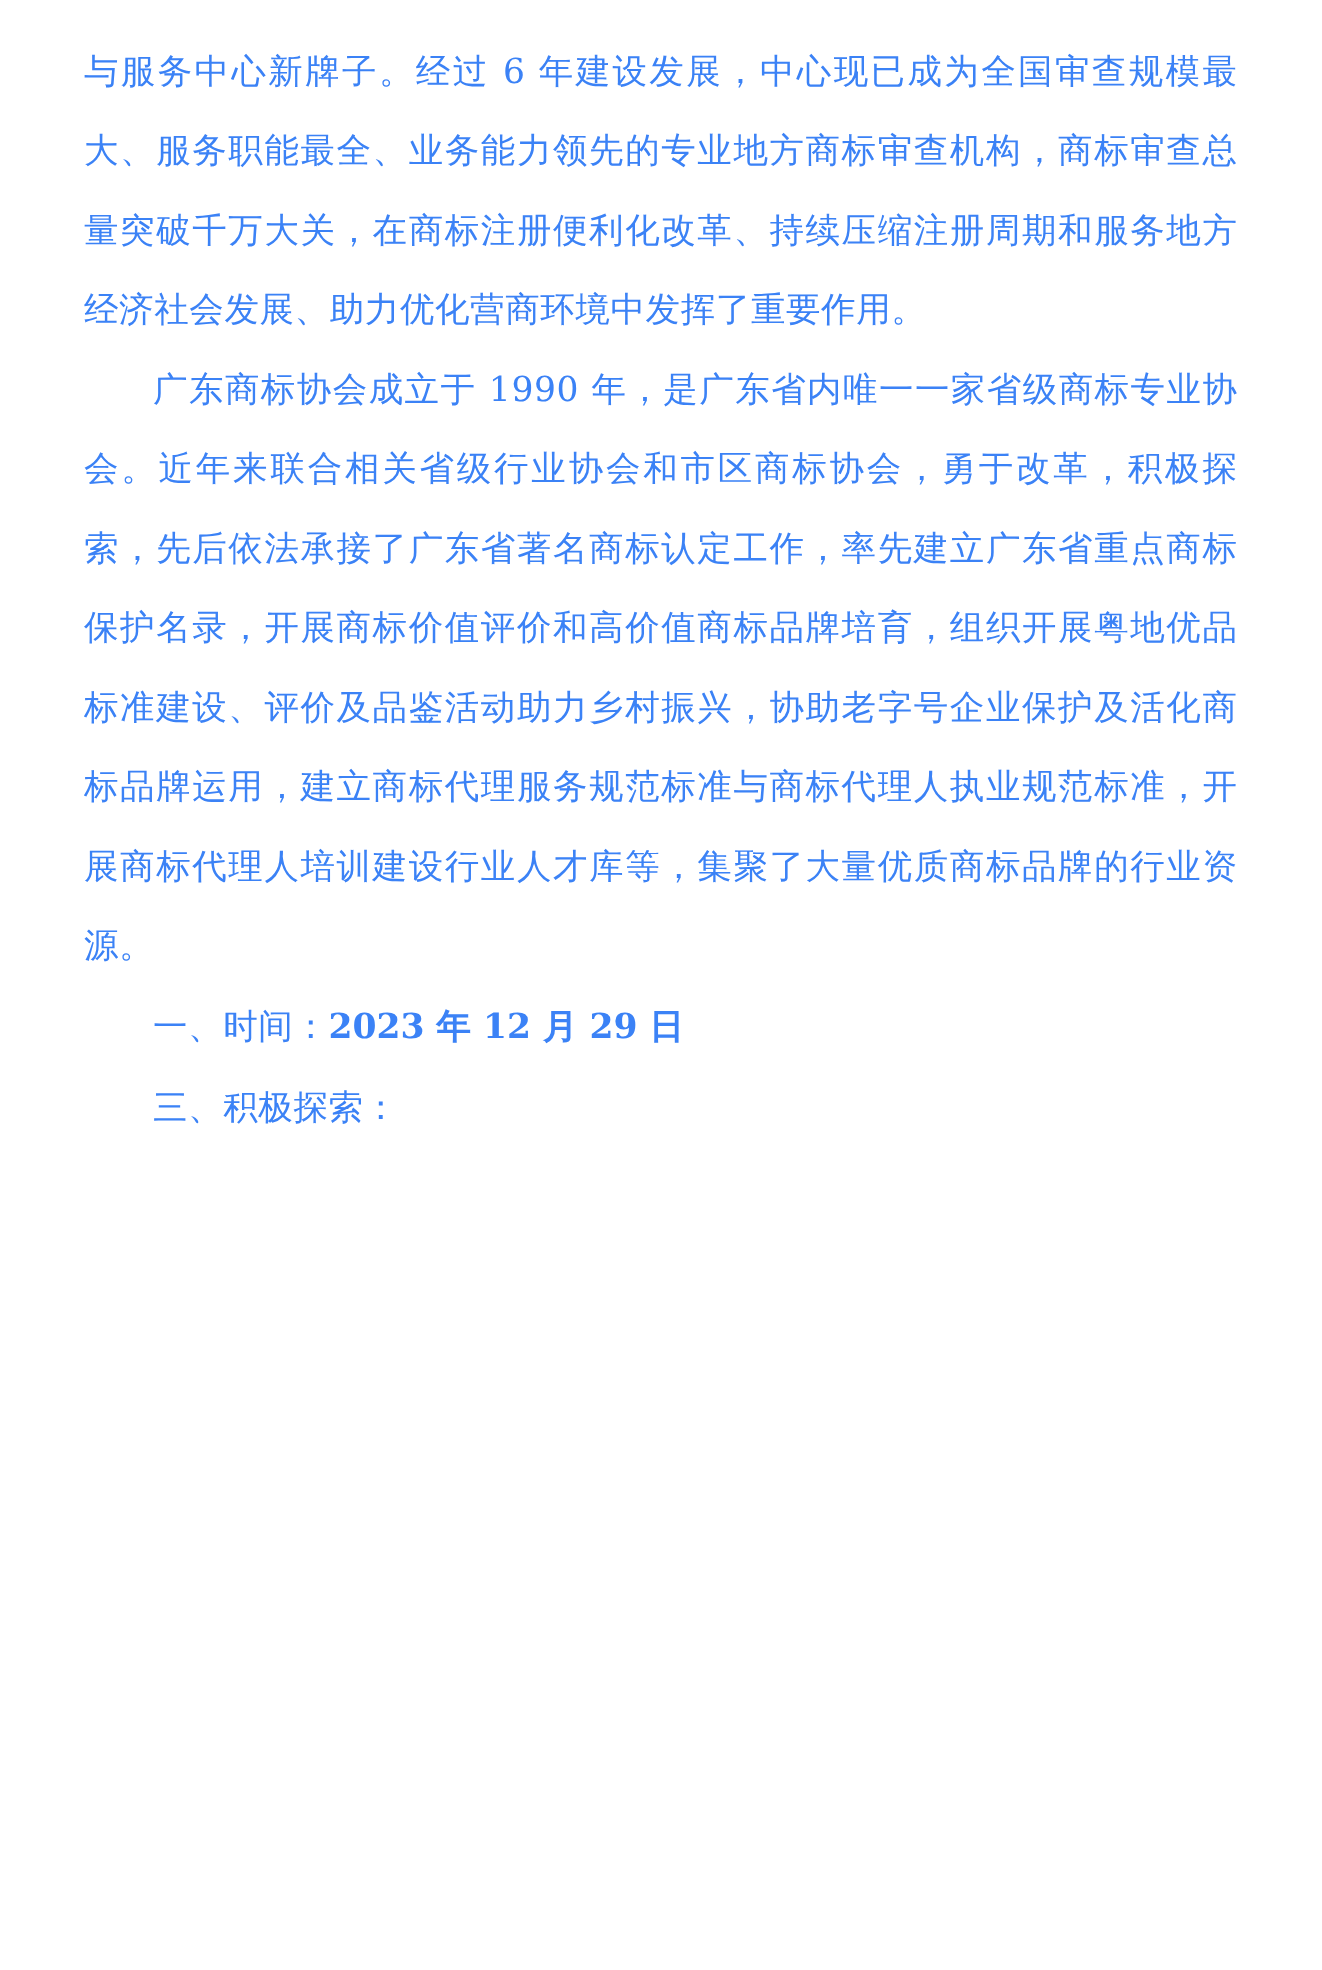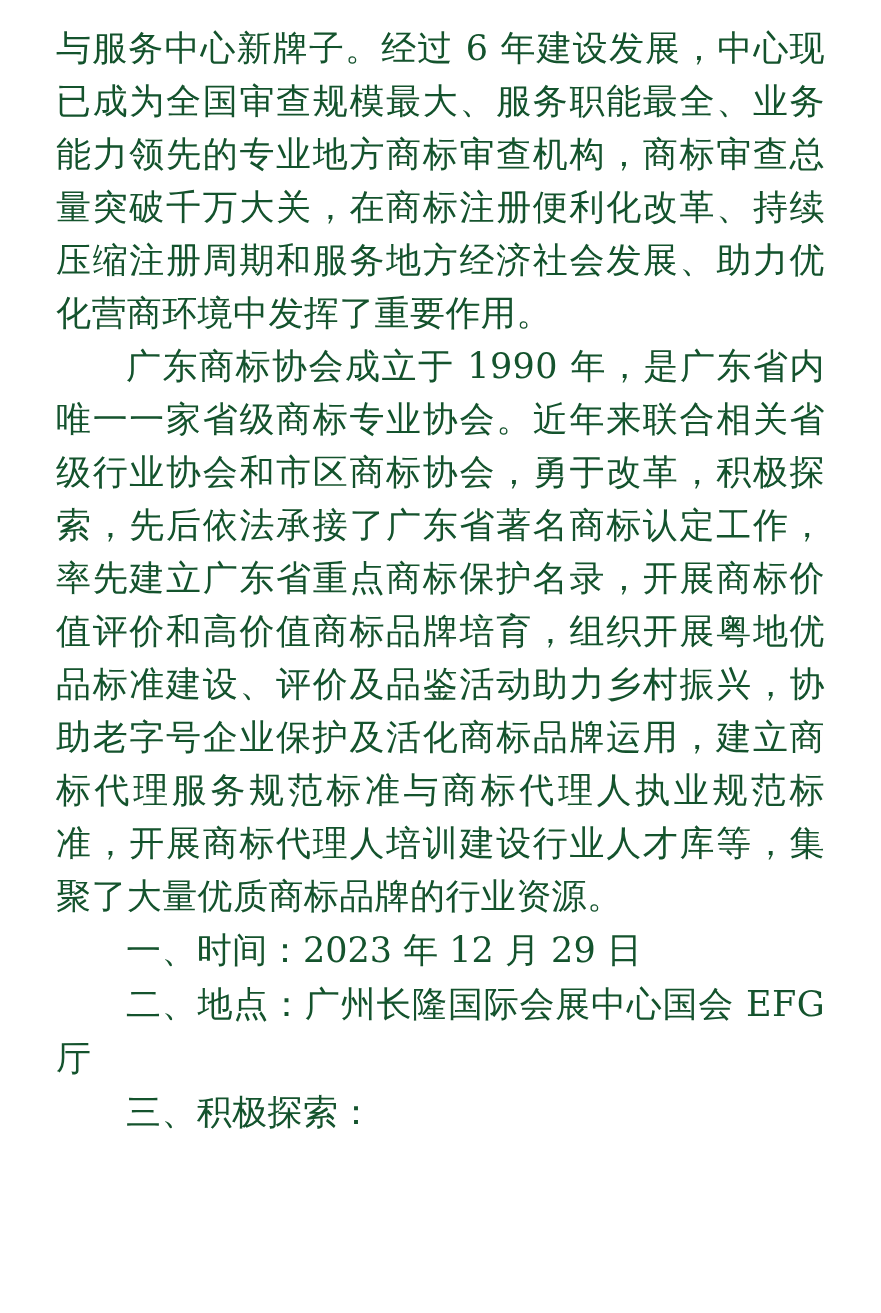--- a/index.html
+++ b/index.html
@@ -15,43 +15,43 @@
     overflow: hidden;
   }
   .page {
     position: relative;
     width: 881px;
     height: 1313px;
     box-sizing: border-box;
     padding: 22px 56px 0 56px;
   }
   .doc-body {
-    font-size: 35px;
+    font-size: 23px;
     line-height: 53px;
-    color: #14532d;
+    color: #3b82f6;
     text-align: justify;
     text-justify: inter-ideograph;
     letter-spacing: 0.4px;
   }
   p {
     margin: 0;
     padding: 0;
   }
   .indent {
     text-indent: 2em;
   }
   .heading {
     text-indent: 2em;
     font-weight: bold;
   }
   .heading .label {
     font-weight: normal;
   }
   .heading .value {
-    font-weight: normal;
+    font-weight: bold;
   }
   .subheading {
     text-indent: 2em;
     font-weight: bold;
   }
   .num {
     font-family: "DejaVu Serif", "Liberation Serif", serif;
     letter-spacing: 0;
   }
 </style>
@@ -63,23 +63,20 @@
 
     <p class="para">与服务中心新牌子。经过 6 年建设发展，中心现已成为全国审查规模最大、服务职能最全、业务能力领先的专业地方商标审查机构，商标审查总量突破千万大关，在商标注册便利化改革、持续压缩注册周期和服务地方经济社会发展、助力优化营商环境中发挥了重要作用。</p>
 
     <p class="indent">广东商标协会成立于 1990 年，是广东省内唯一一家省级商标专业协会。近年来联合相关省级行业协会和市区商标协会，勇于改革，积极探索，先后依法承接了广东省著名商标认定工作，率先建立广东省重点商标保护名录，开展商标价值评价和高价值商标品牌培育，组织开展粤地优品标准建设、评价及品鉴活动助力乡村振兴，协助老字号企业保护及活化商标品牌运用，建立商标代理服务规范标准与商标代理人执业规范标准，开展商标代理人培训建设行业人才库等，集聚了大量优质商标品牌的行业资源。</p>
 
 
     <p class="heading">
       <span class="label">一、时间：</span><span class="value num">2023 年 12 月 29 日</span>
     </p>
 
-    <p class="heading">
-      <span class="label">二、地点：</span><span class="value">广州长隆国际会展中心国会 EFG 厅</span>
-    </p>
 
     <p class="heading">
       <span class="label">三、积极探索：</span><span class="value"></span>
     </p>
 
 
 
   </div>
 </div>
 

